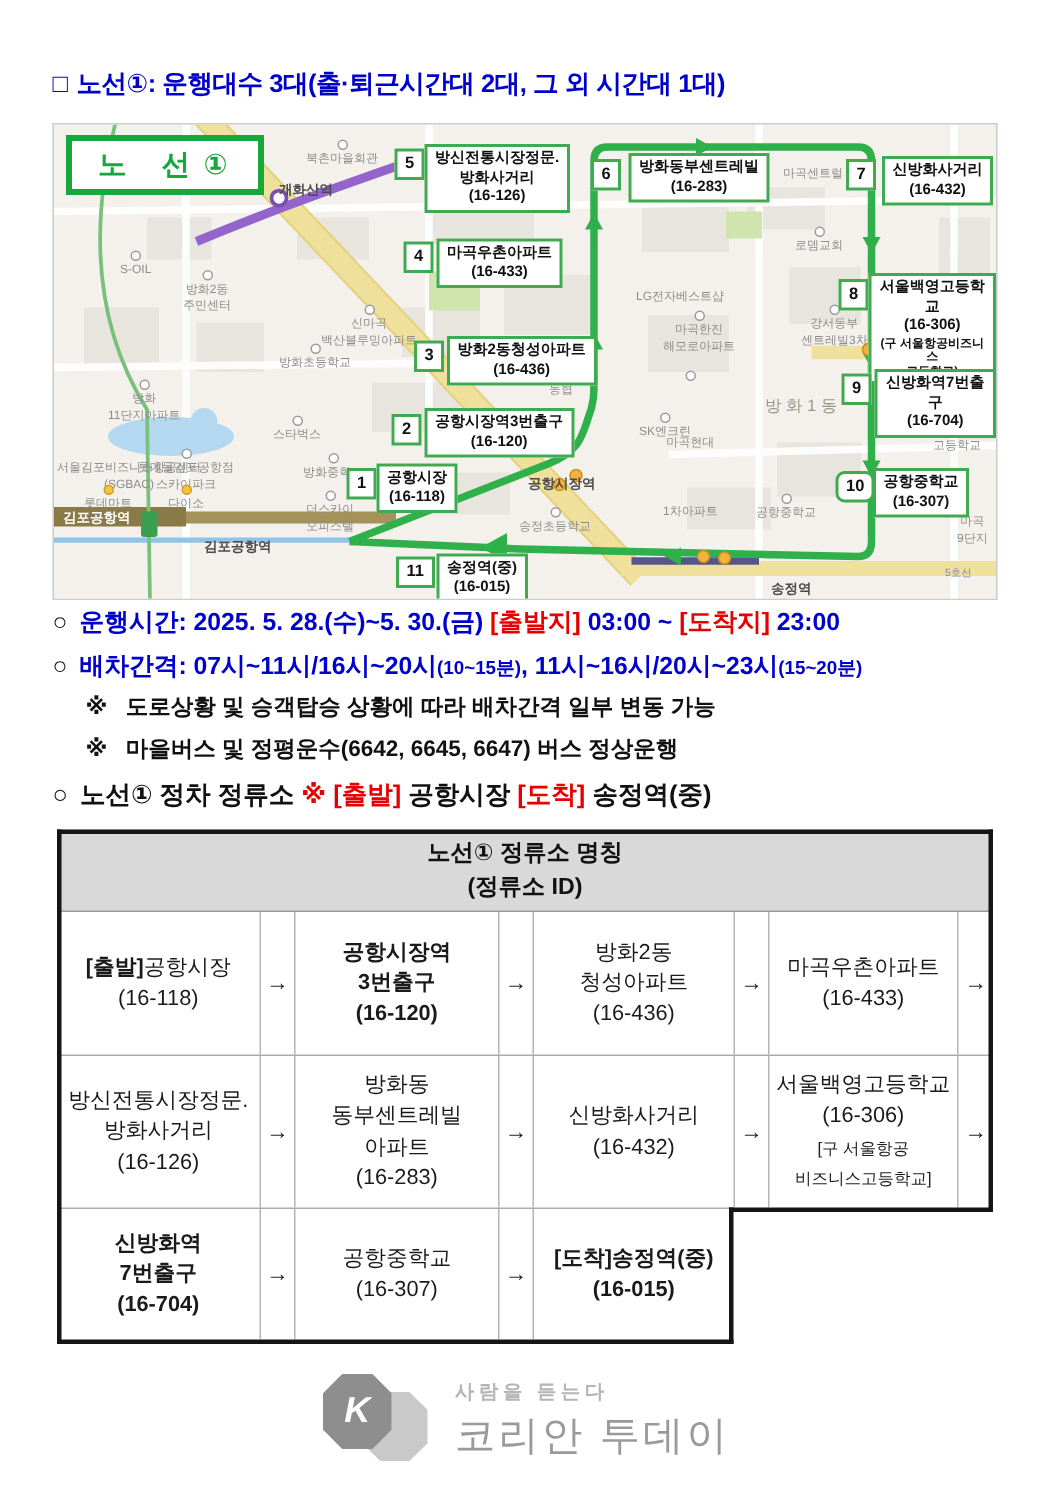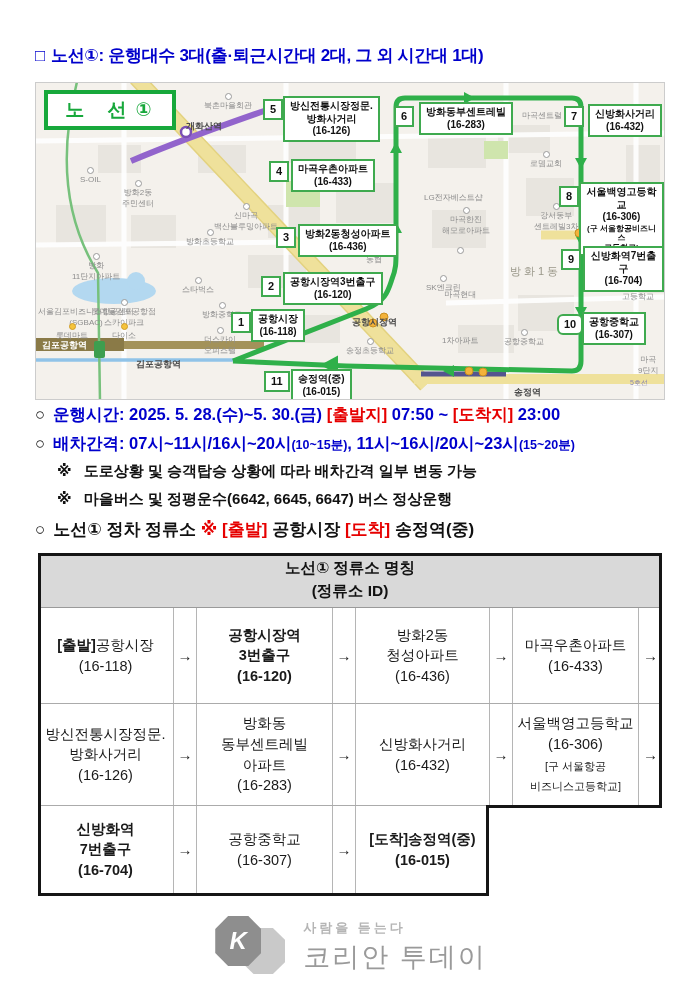--- a/index.html
+++ b/index.html
@@ -283,21 +283,21 @@
         <div class="dot"></div>
         <div>송정초등학교</div>
       </div>
       <div class="map-label" style="left: 468px; top: 246px;">
         <div class="dot"></div>
         <div>공항중학교</div>
       </div>
       <div class="map-label dark" style="left: 478px; top: 304px;">
         <div>송정역</div>
       </div>
-      <div class="map-label" style="left: 602px; top: 272px; justify-content: center;">
+      <div class="map-label" style="left: 602px; top: 260px; justify-content: center;">
         <div>마곡</div>
         <div>9단지</div>
       </div>
       <div class="map-label tiny" style="left: 594px; top: 296px;">
         <div>5호선</div>
       </div>
     </div>
   <div id="map-stops">
       <div class="stop-num" style="left: 195px; top: 229px;">1</div>
       <div class="stop-label" style="left: 215px; top: 226px;">
@@ -354,21 +354,21 @@
       </div>
       <div class="stop-num" style="left: 228px; top: 288px;">11</div>
       <div class="stop-label" style="left: 255px; top: 286px;">
         <div>송정역(중)</div>
         <div>(16-015)</div>
       </div>
     </div>
 </div>
 
 <div class="info" id="info">
-    <div class="info-line main"><span class="bullet">○</span><span class="seg c-blue">운행시간: 2025. 5. 28.(수)~5. 30.(금) </span><span class="seg c-red">[출발지]</span><span class="seg c-blue"> 07:50 ~ </span><span class="seg c-red">[도착지]</span><span class="seg c-blue"> 23:00</span></div>
+    <div class="info-line main"><span class="bullet">○</span><span class="seg c-blue">운행시간: 2025. 5. 28.(수)~5. 30.(금) </span><span class="seg c-red">[출발지]</span><span class="seg c-blue"> 03:00 ~ </span><span class="seg c-red">[도착지]</span><span class="seg c-blue"> 23:00</span></div>
     <div class="info-line main"><span class="bullet">○</span><span class="seg c-blue">배차간격: 07시~11시/16시~20시</span><span class="seg c-blue small">(10~15분)</span><span class="seg c-blue">, 11시~16시/20시~23시</span><span class="seg c-blue small">(15~20분)</span></div>
     <div class="info-line note"><span class="bullet">※</span><span class="seg c-black"> 도로상황 및 승객탑승 상황에 따라 배차간격 일부 변동 가능</span></div>
     <div class="info-line note"><span class="bullet">※</span><span class="seg c-black"> 마을버스 및 정평운수(6642, 6645, 6647) 버스 정상운행</span></div>
     <div class="info-line section"><span class="bullet">○</span><span class="seg c-black">노선① 정차 정류소 </span><span class="seg c-red">※ [출발]</span><span class="seg c-black"> 공항시장 </span><span class="seg c-red">[도착]</span><span class="seg c-black"> 송정역(중)</span></div>
   </div>
 
 <div class="stop-table">
   <div class="t-header">
     <div>노선① 정류소 명칭</div>
     <div>(정류소 ID)</div>

